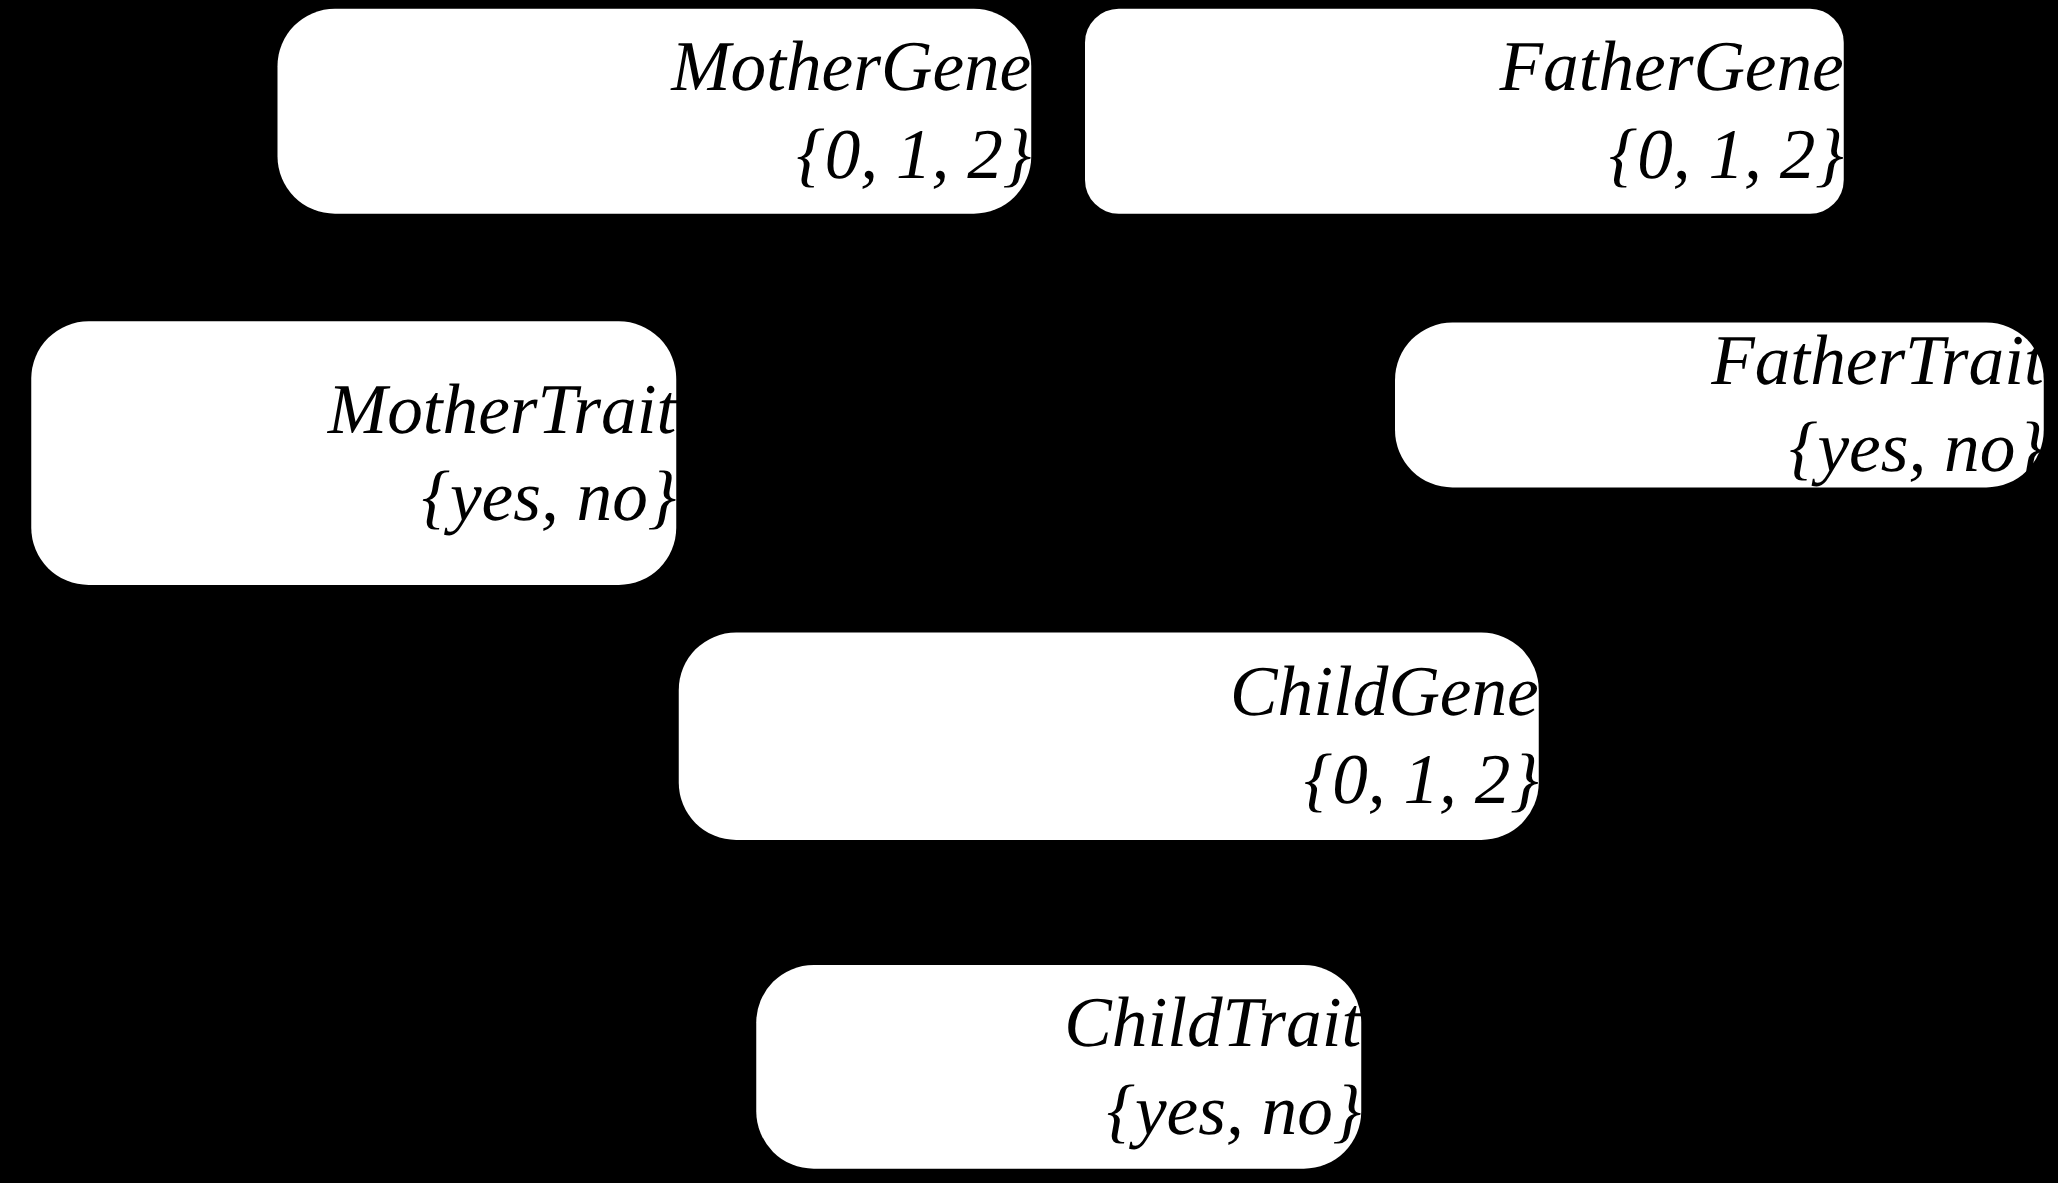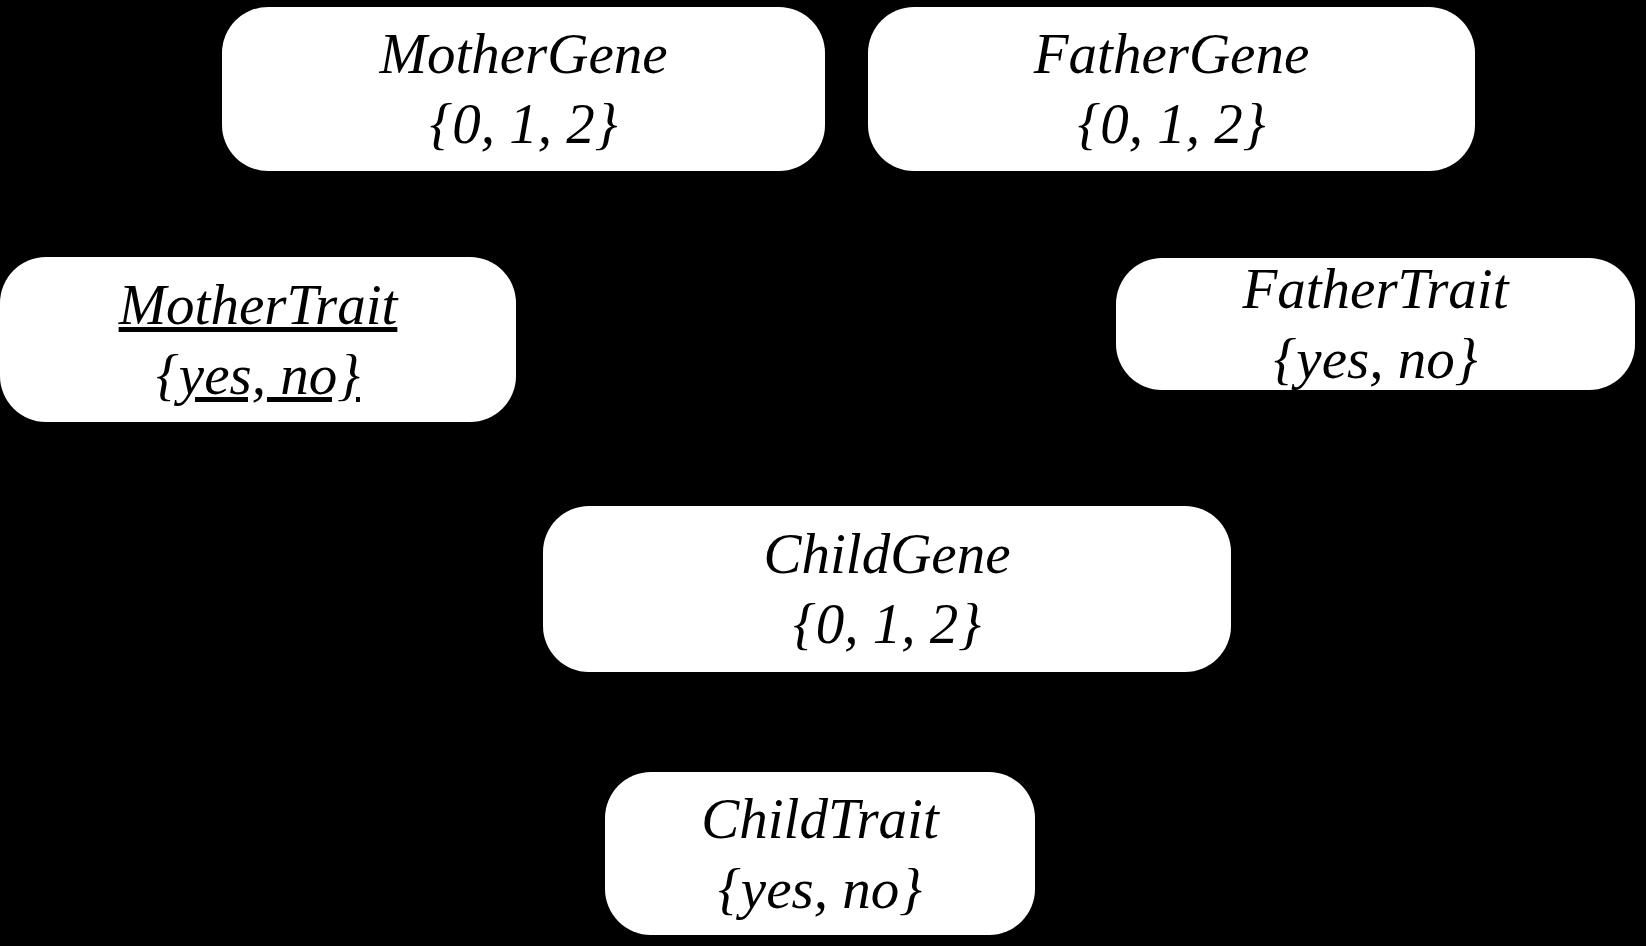--- a/index.html
+++ b/index.html
@@ -15,38 +15,38 @@
     overflow: hidden;
     font-family: "Liberation Serif", "DejaVu Serif", serif;
   }
   .node {
     position: absolute;
     background: #ffffff;
     border-radius: 46px;
     color: #000000;
     display: flex;
     flex-direction: column;
-    align-items: center;
+    align-items: flex-end;
     justify-content: center;
     text-align: center;
     font-style: italic;
     font-size: 57px;
     line-height: 70px;
     font-weight: 400;
   }
   .node-title, .node-values {
     white-space: nowrap;
   }
   
   .node-mother-gene  { left: 222px;  top: 7px;   width: 603px; height: 164px; }
-  .node-father-gene  { left: 868px;  top: 7px;   width: 607px; height: 164px; }
-  .node-mother-trait { left: 0;   top: 257px; width: 516px; height: 165px; text-decoration: underline; }
+  .node-father-gene  { left: 868px;  top: 7px;   width: 607px; height: 164px; border-radius: 27px; }
+  .node-mother-trait { left: 25px;   top: 257px; width: 516px; height: 211px; }
   .node-father-trait { left: 1116px; top: 258px; width: 519px; height: 132px; }
   .node-child-gene   { left: 543px;  top: 506px; width: 688px; height: 166px; }
-  .node-child-trait  { left: 605px;  top: 772px; width: 430px; height: 163px; }
+  .node-child-trait  { left: 605px;  top: 772px; width: 484px; height: 163px; }
 </style>
 </head>
 <body>
 
 <div class="canvas">
 
   <div class="node node-mother-gene">
     <div class="node-title">MotherGene</div>
     <div class="node-values">{0, 1, 2}</div>
   </div>

